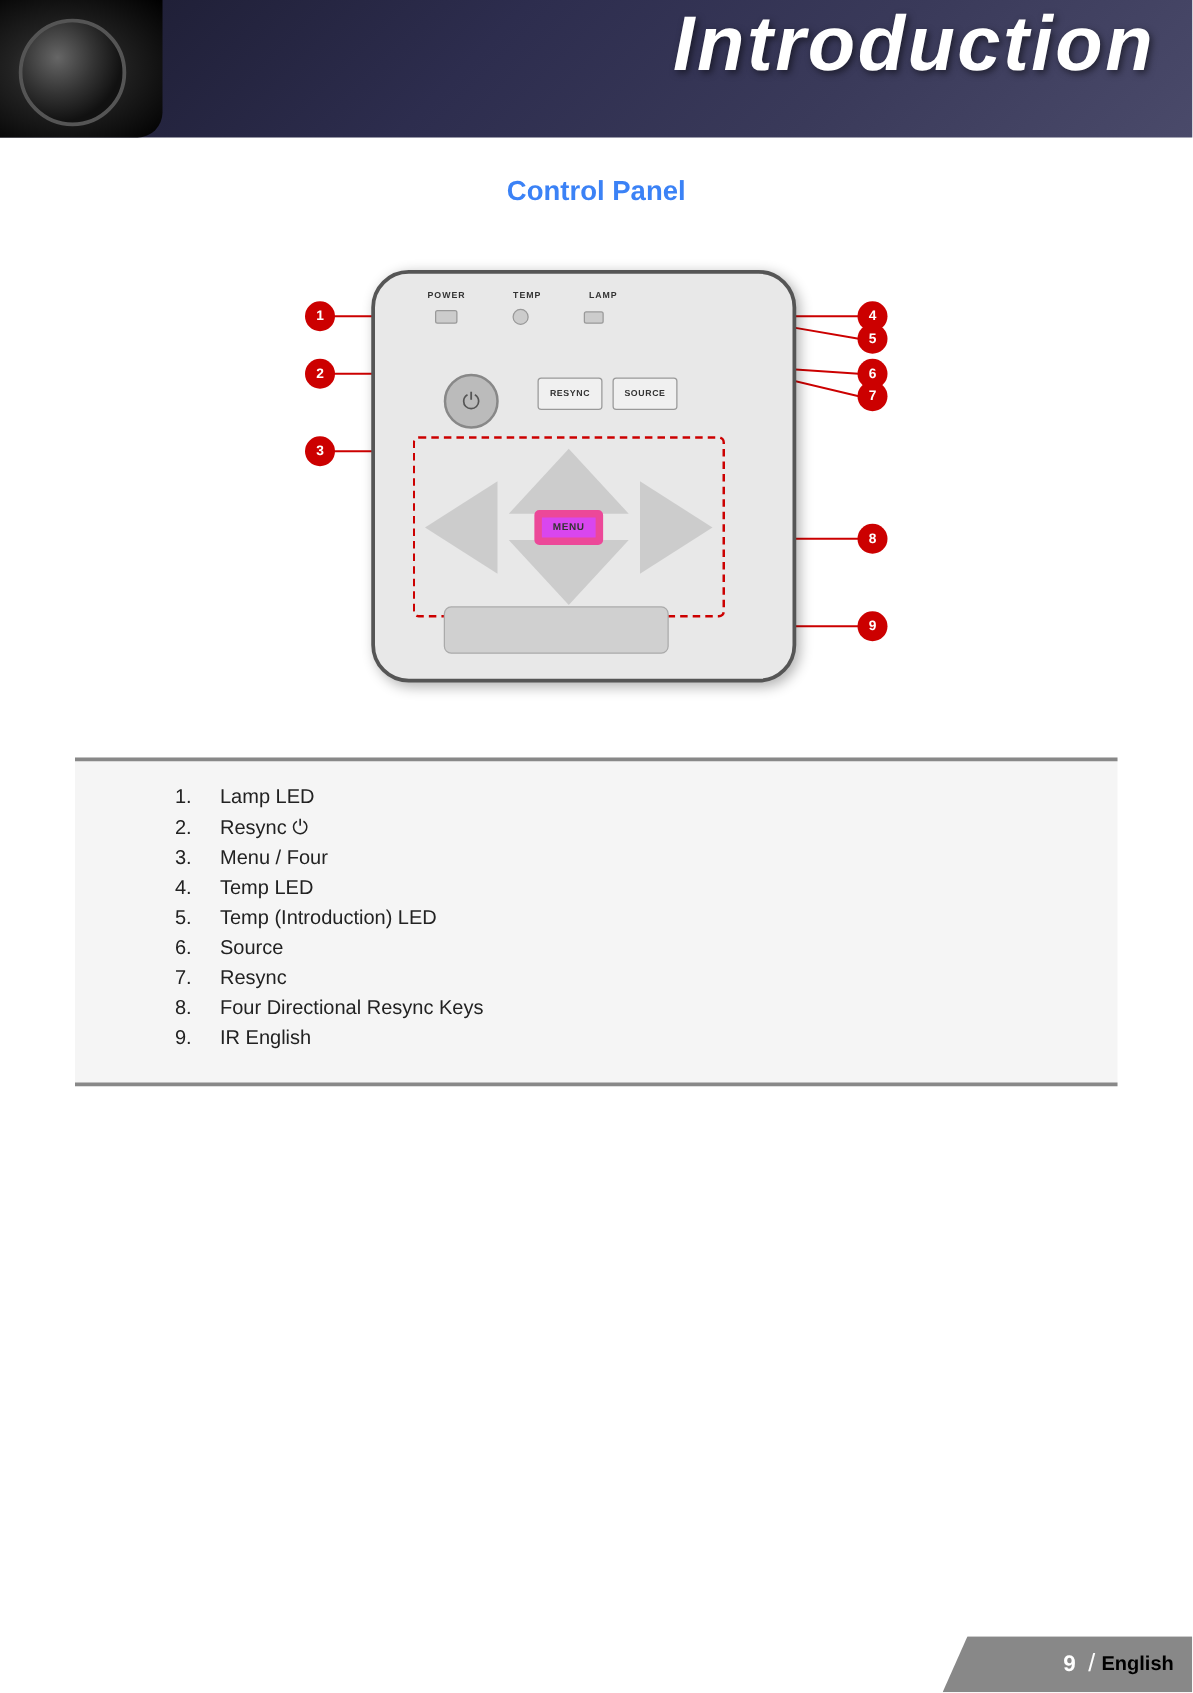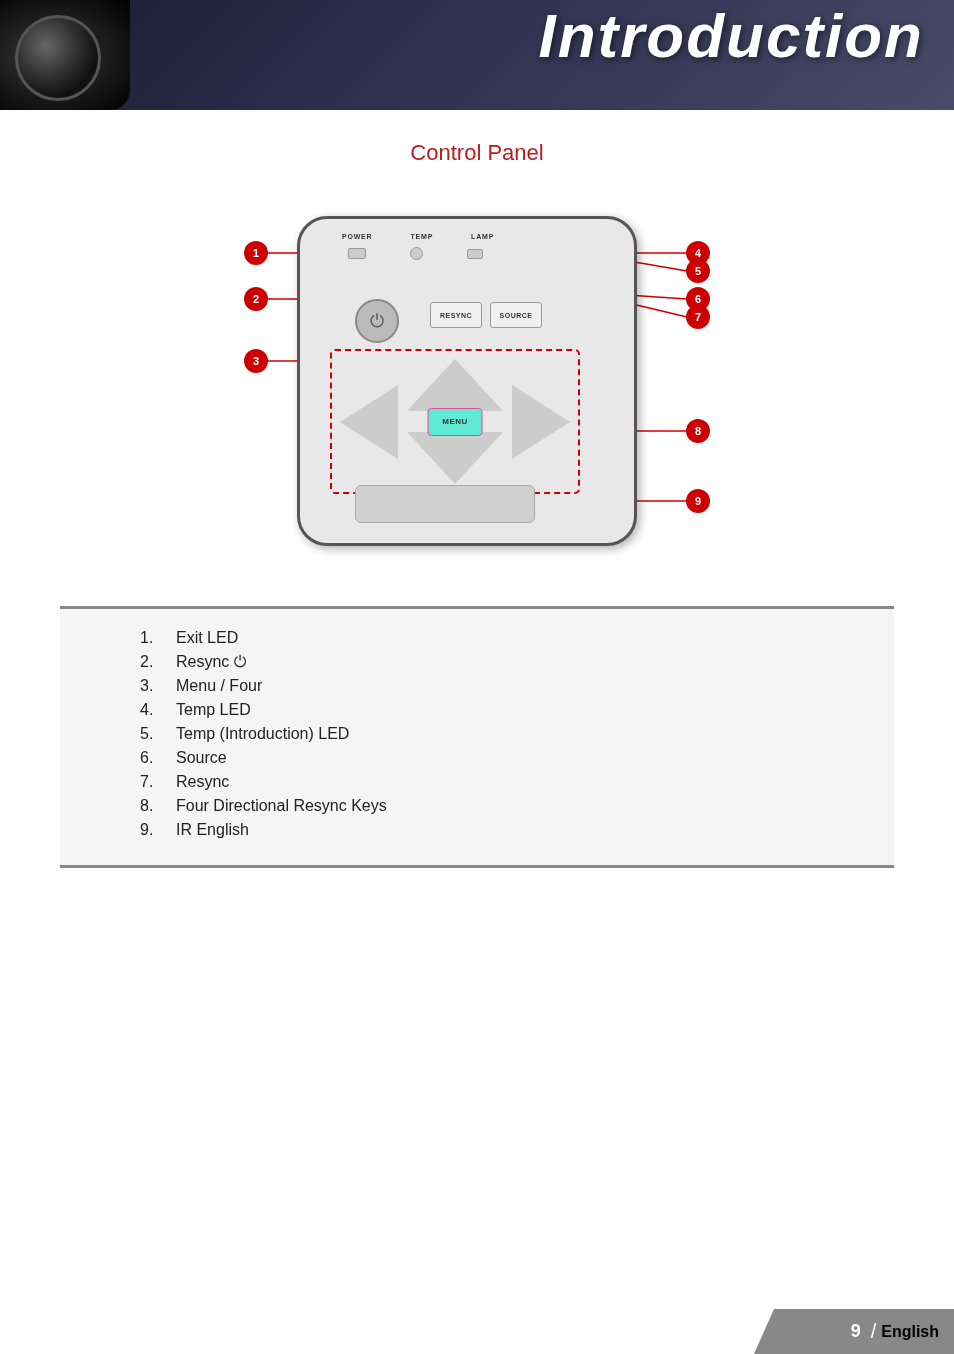--- a/index.html
+++ b/index.html
@@ -51,24 +51,24 @@
       text-shadow: 2px 2px 6px rgba(0,0,0,0.5);
     }
 
     
     .main-content {
       padding: 30px 60px 40px 60px;
     }
 
     .section-title {
       font-size: 22px;
-      font-weight: normal;
+      font-weight: bold;
       text-align: center;
       margin-bottom: 30px;
-      color: #b91c1c;
+      color: #3b82f6;
     }
 
     
     .diagram-container {
       display: flex;
       justify-content: center;
       margin-bottom: 30px;
       position: relative;
     }
 
@@ -158,22 +158,22 @@
       border-radius: 5px;
     }
 
     
     .menu-btn {
       position: absolute;
       top: 50%; left: 50%;
       transform: translate(-50%, -50%);
       width: 55px;
       height: 28px;
-      background: #5eead4;
-      border: 1px solid #ec4899;
+      background: #d946ef;
+      border: 6px solid #ec4899;
       border-radius: 4px;
       display: flex;
       align-items: center;
       justify-content: center;
       font-size: 8px;
       font-weight: bold;
       color: #333;
       letter-spacing: 0.5px;
     }
 
@@ -380,21 +380,21 @@
         <div class="ir-receiver"></div>
 
       </div>
     </div>
   </div>
 
   <div class="info-table">
     <ul class="info-list">
       <li>
         <span class="num">1.</span>
-        <span>Exit LED</span>
+        <span>Lamp LED</span>
       </li>
       <li>
         <span class="num">2.</span>
         <span>Resync ⏻</span>
       </li>
       <li>
         <span class="num">3.</span>
         <span>Menu / Four</span>
       </li>
       <li>

